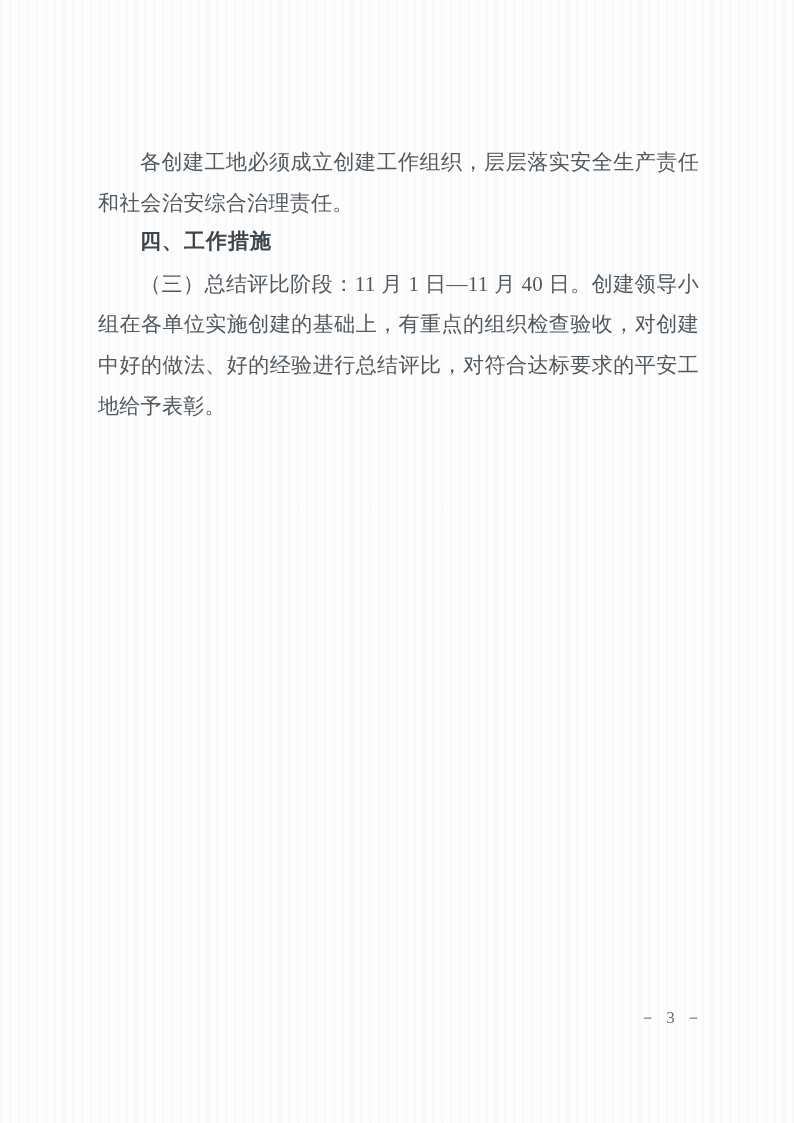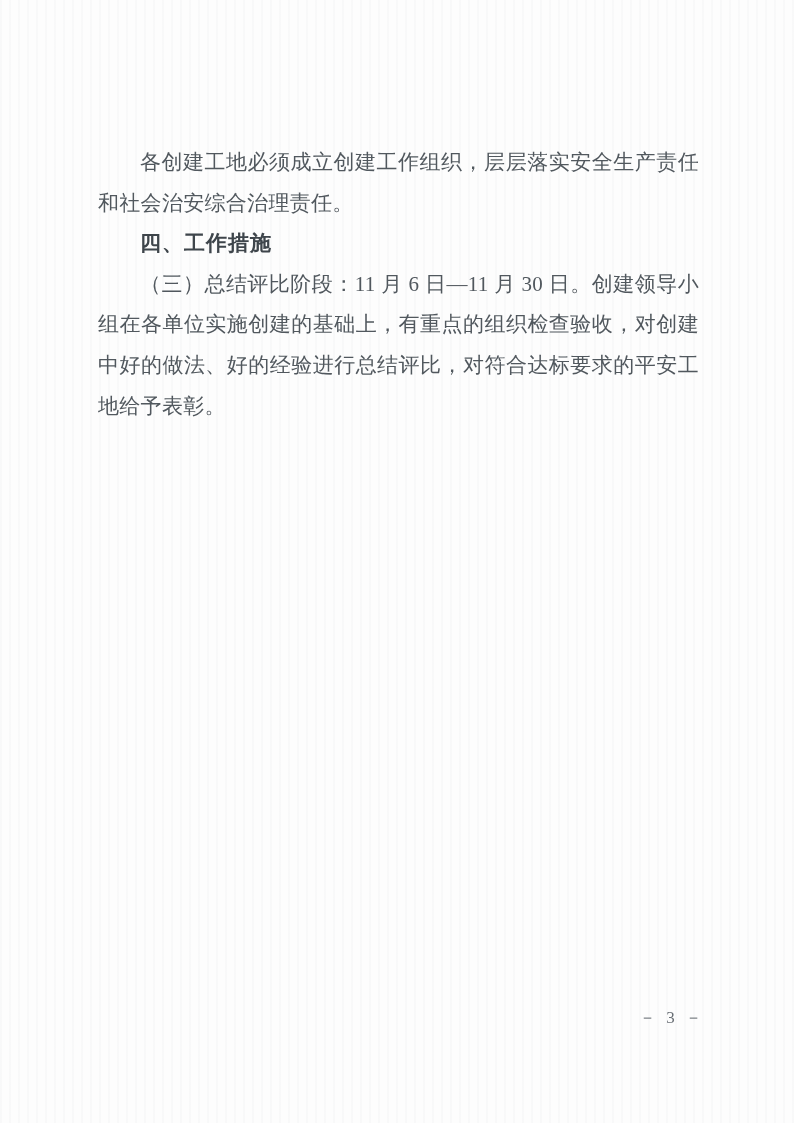--- a/index.html
+++ b/index.html
@@ -39,21 +39,21 @@
     text-justify: inter-ideograph;
     letter-spacing: 0.3px;
   }
   .body-para {
     margin: 0;
     text-indent: 2em;
   }
   .heading {
     margin: 0;
     text-indent: 2em;
-    font-family: Liberation Serif, serif;
+    font-family: Liberation Mono, monospace;
     font-weight: 700;
     font-size: 21px;
     line-height: 40.6px;
     color: #3e454b;
     letter-spacing: 1px;
   }
   .page-number {
     position: absolute;
     top: 1004px;
     left: 632px;
@@ -66,16 +66,16 @@
     font-family: "Liberation Serif", "DejaVu Serif", serif;
   }
 </style>
 </head>
 <body>
 
 <div class="page">
   <div class="content">
     <p class="body-para">各创建工地必须成立创建工作组织，层层落实安全生产责任和社会治安综合治理责任。</p>
     <h2 class="heading">四、工作措施</h2>
-    <p class="body-para">（三）总结评比阶段：11 月 6 日—11 月 30 日。创建领导小组在各单位实施创建的基础上，有重点的组织检查验收，对创建中好的做法、好的经验进行总结评比，对符合达标要求的平安工地给予表彰。</p>
+    <p class="body-para">（三）总结评比阶段：11 月 1 日—11 月 40 日。创建领导小组在各单位实施创建的基础上，有重点的组织检查验收，对创建中好的做法、好的经验进行总结评比，对符合达标要求的平安工地给予表彰。</p>
   </div>
   <div class="page-number">－ 3 －</div>
 </div>
 
 </body></html>

